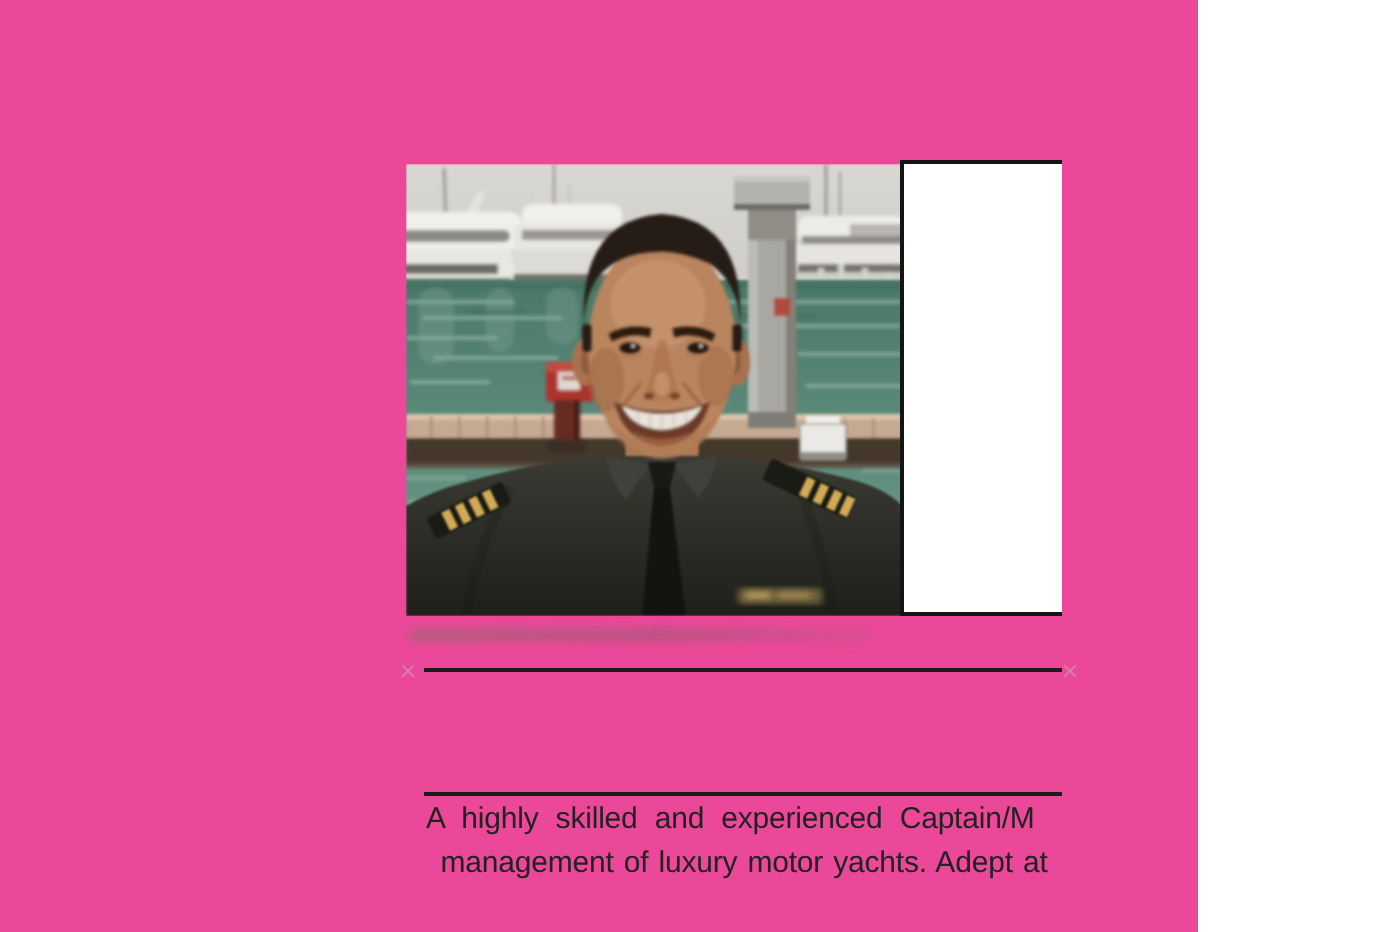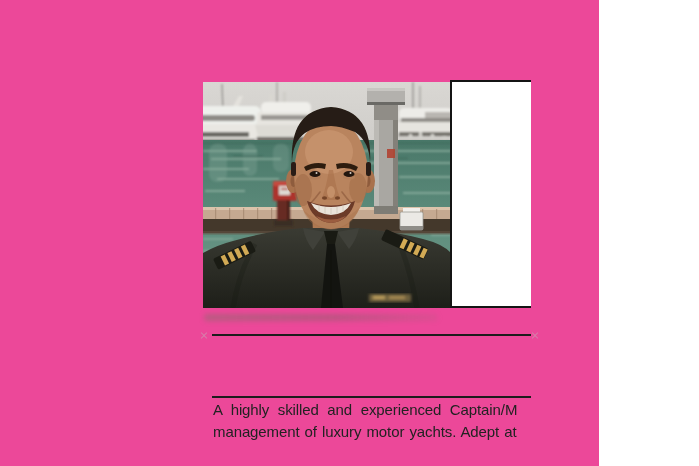--- a/index.html
+++ b/index.html
@@ -30,21 +30,21 @@
   .mark::before{transform:rotate(45deg);}
   .mark::after{transform:rotate(-45deg);}
   .mark-left{left:200px;top:331px;}
   .mark-right{left:531px;top:331px;}
 
   
   .summary{position:absolute;left:213px;top:399px;width:318px;height:67px;overflow:hidden;
            font-size:15px;line-height:22px;color:#222222;letter-spacing:-0.1px;}
   .summary p{margin:0;white-space:nowrap;}
   .summary .l1{word-spacing:4.5px;}
-  .summary .l2{word-spacing:1px;}
+  .summary .l2{word-spacing:1px;text-align:center;}
   .summary .l3{word-spacing:0.8px;}
 </style>
 </head>
 <body>
 
 <div class="page">
 
   <figure class="photo">
     <svg width="248" height="226" viewBox="0 0 248 226" xmlns="http://www.w3.org/2000/svg">
       <defs>

